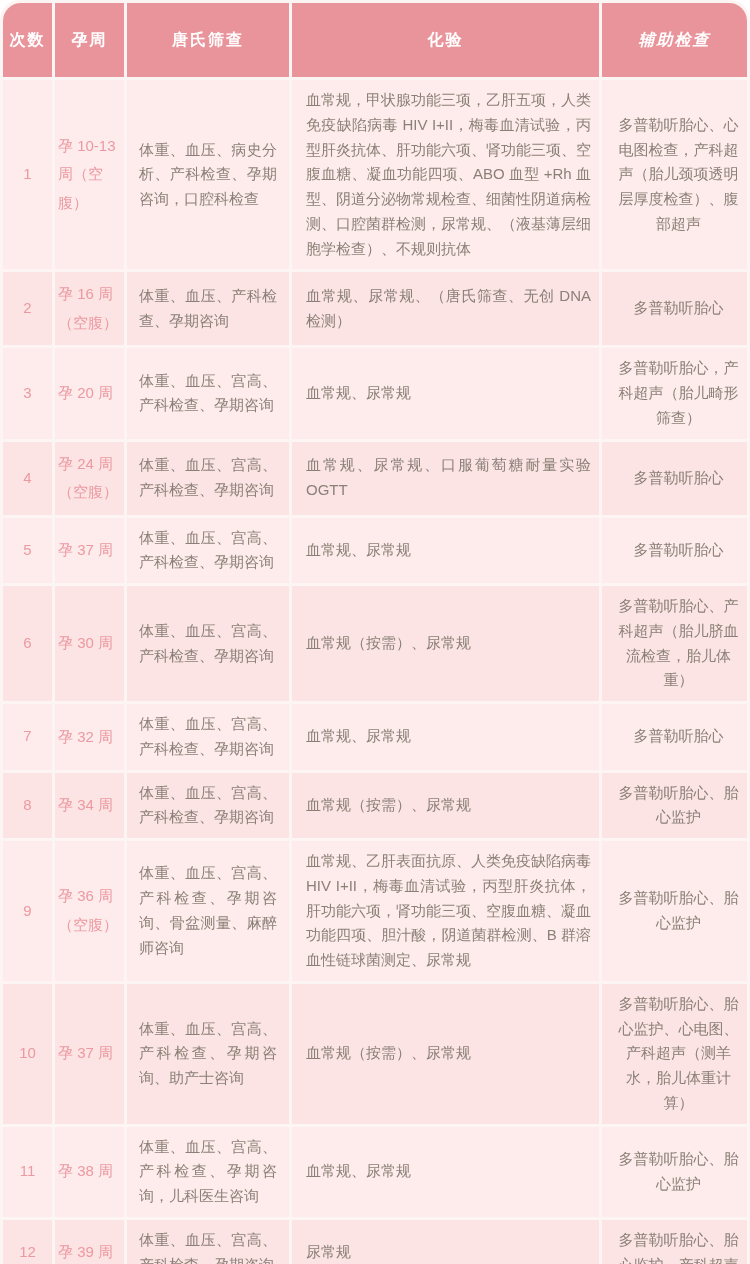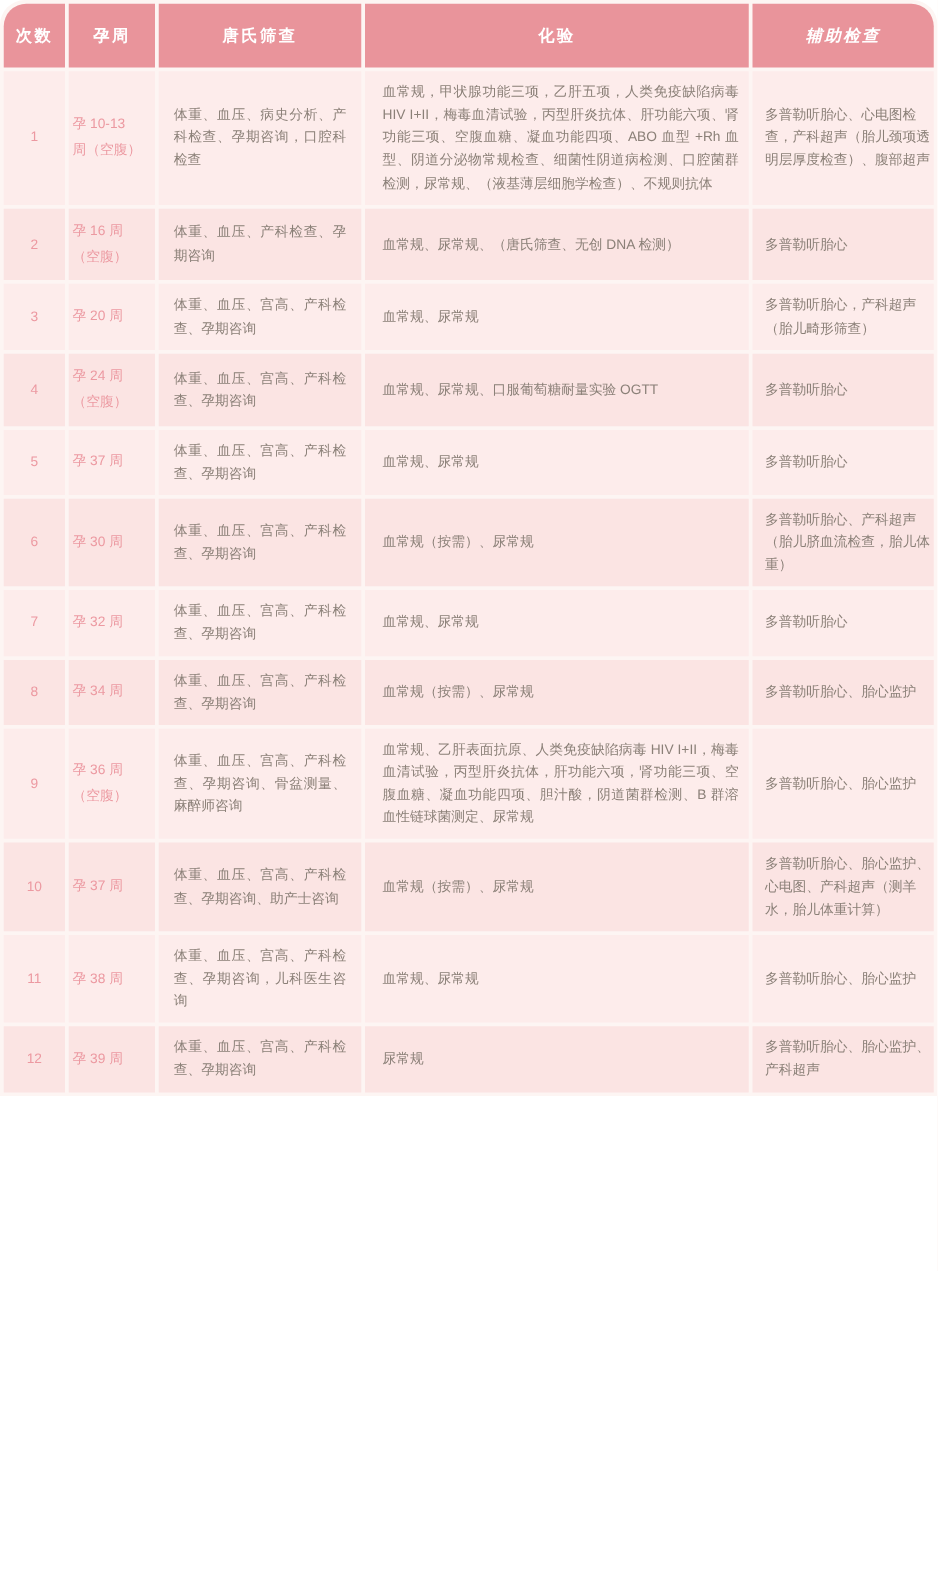--- a/index.html
+++ b/index.html
@@ -31,31 +31,31 @@
     background:var(--separator);
   }
   col.c-count{width:49px;}
   col.c-week{width:69px;}
   col.c-routine{width:162px;}
   col.c-lab{width:307px;}
   col.c-aux{width:145px;}
   thead th{
     background:var(--header-bg);
     color:var(--header-text);
-    font-size:13px;
+    font-size:16px;
     font-weight:bold;
     letter-spacing:2px;
-    height:51px;
+    height:74px;
     text-align:center;
     vertical-align:middle;
   }
   thead th:first-child{border-top-left-radius:18px;}
   thead th:last-child{border-top-right-radius:18px;font-style:italic;}
   tbody td{
-    font-size:11px;
+    font-size:15px;
     color:var(--body-text);
     line-height:1.65;
     vertical-align:middle;
     padding:8px 10px;
   }
   tbody tr:nth-child(odd) td{background:var(--row-bg);}
   tbody tr:nth-child(even) td{background:var(--row-alt-bg);}
   td.col-count{
     text-align:center;
     color:var(--accent-text);
@@ -69,21 +69,21 @@
   }
   td.col-routine{
     text-align:justify;
     padding:8px 12px;
   }
   td.col-lab{
     text-align:justify;
     padding:8px 8px 8px 14px;
   }
   td.col-aux{
-    text-align:left;
+    text-align:center;
     padding:8px 2px 8px 10px;
   }
 </style>
 </head>
 <body>
 
 <div class="card">
   <table>
     <colgroup>
       <col class="c-count">

